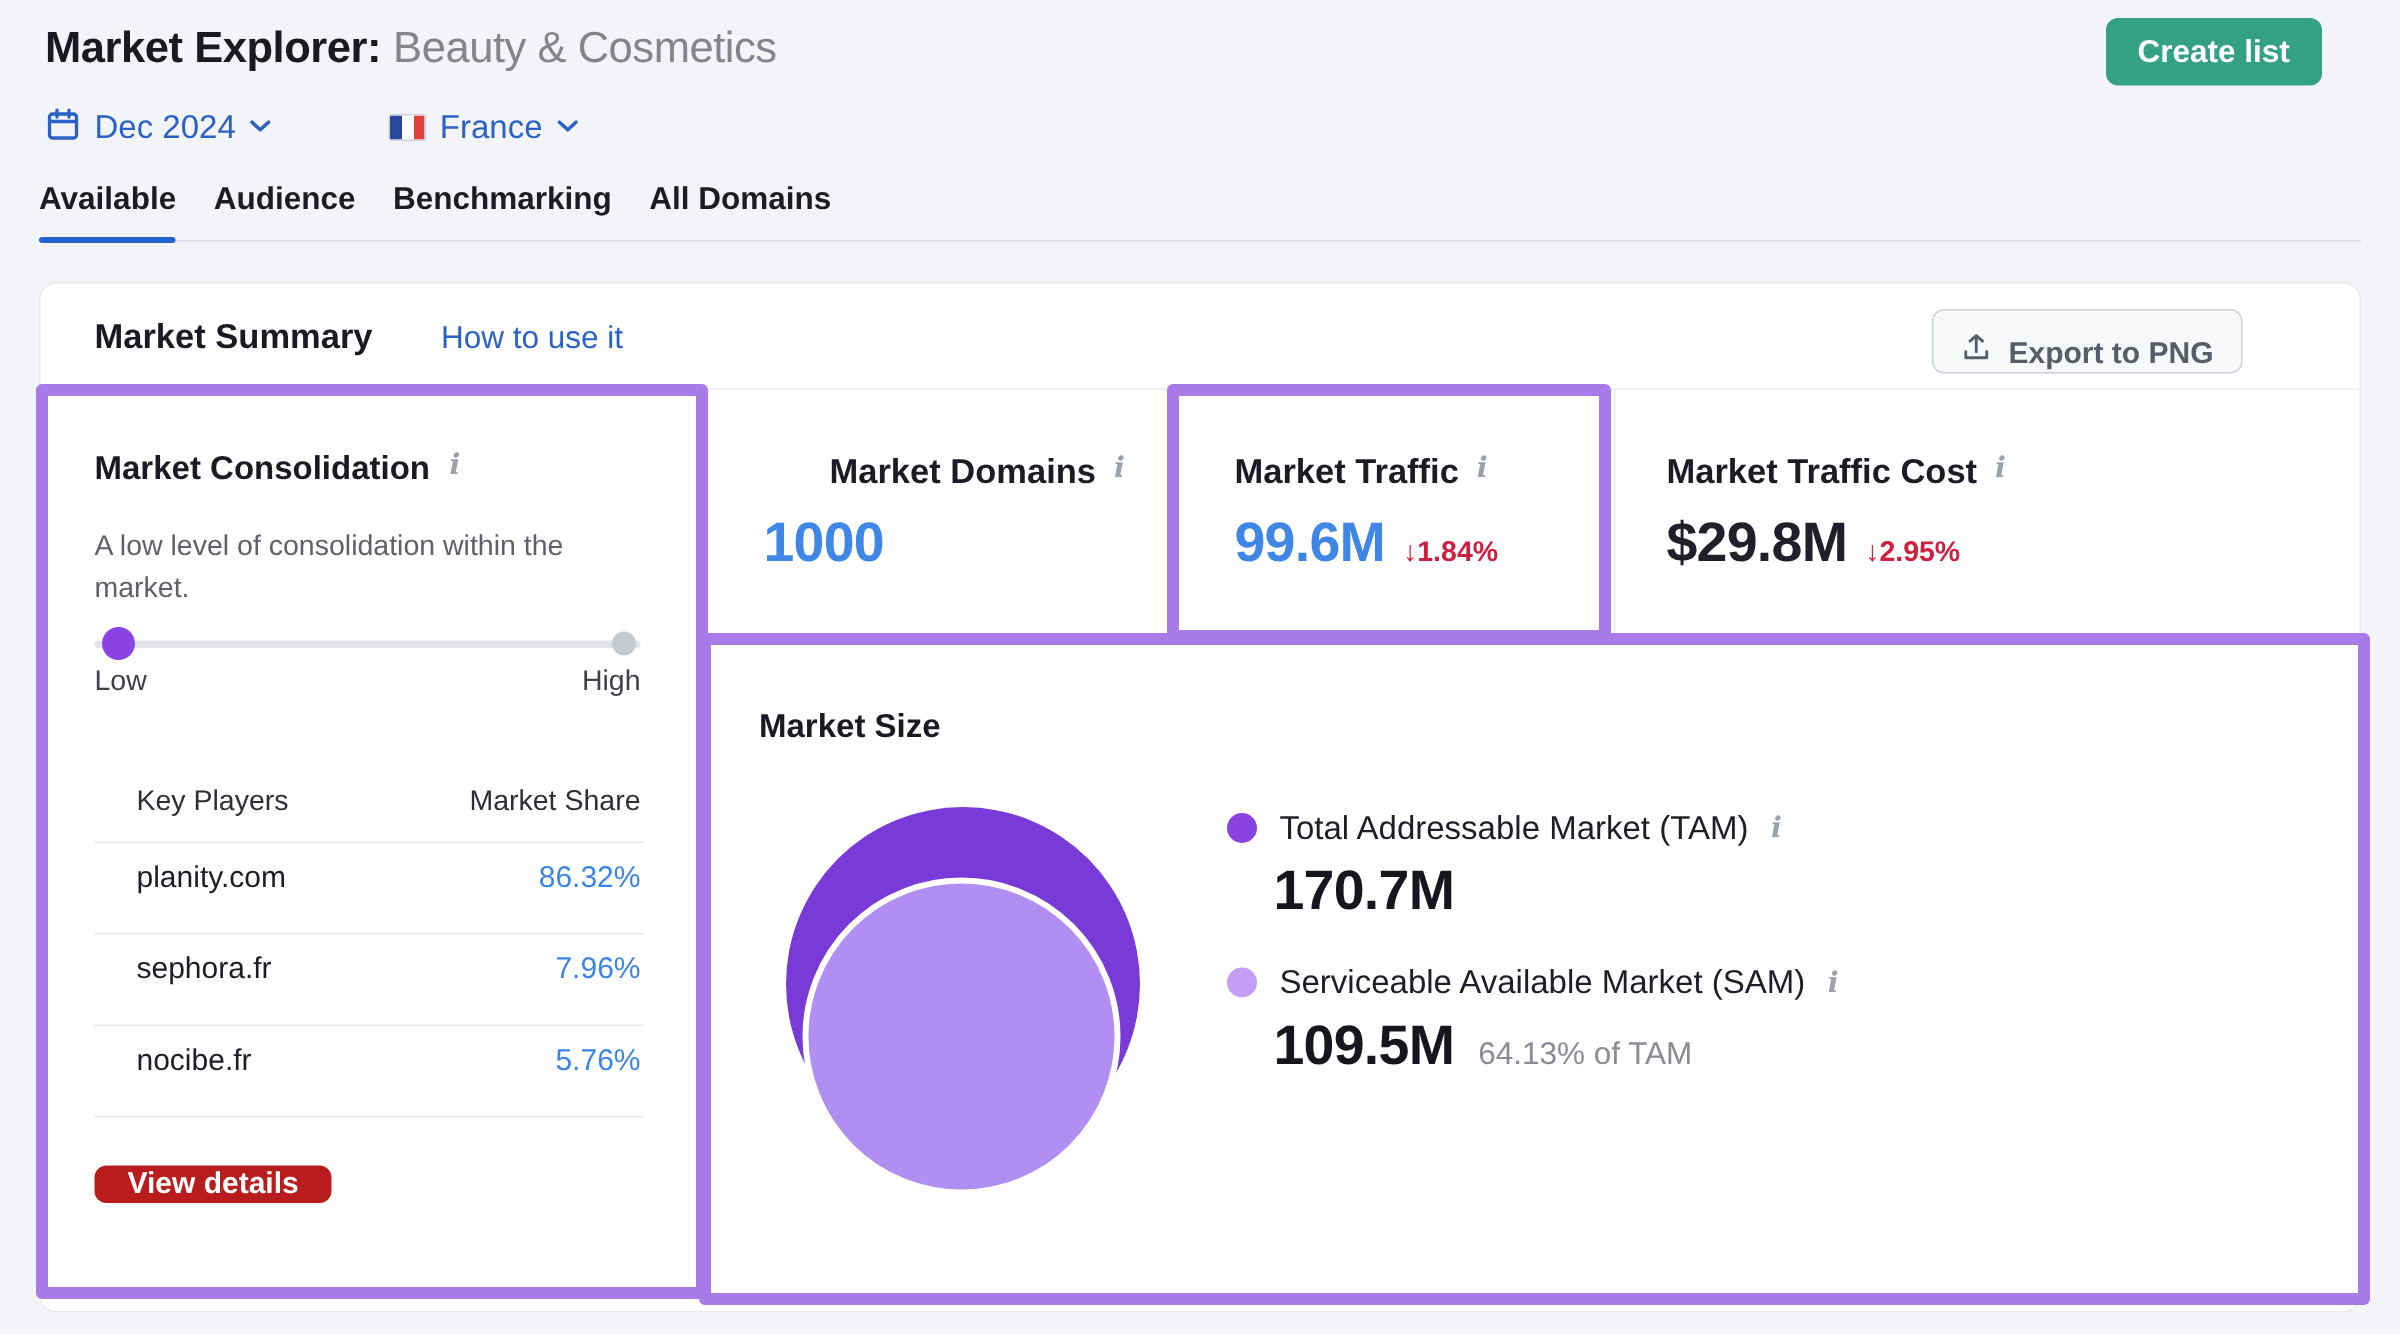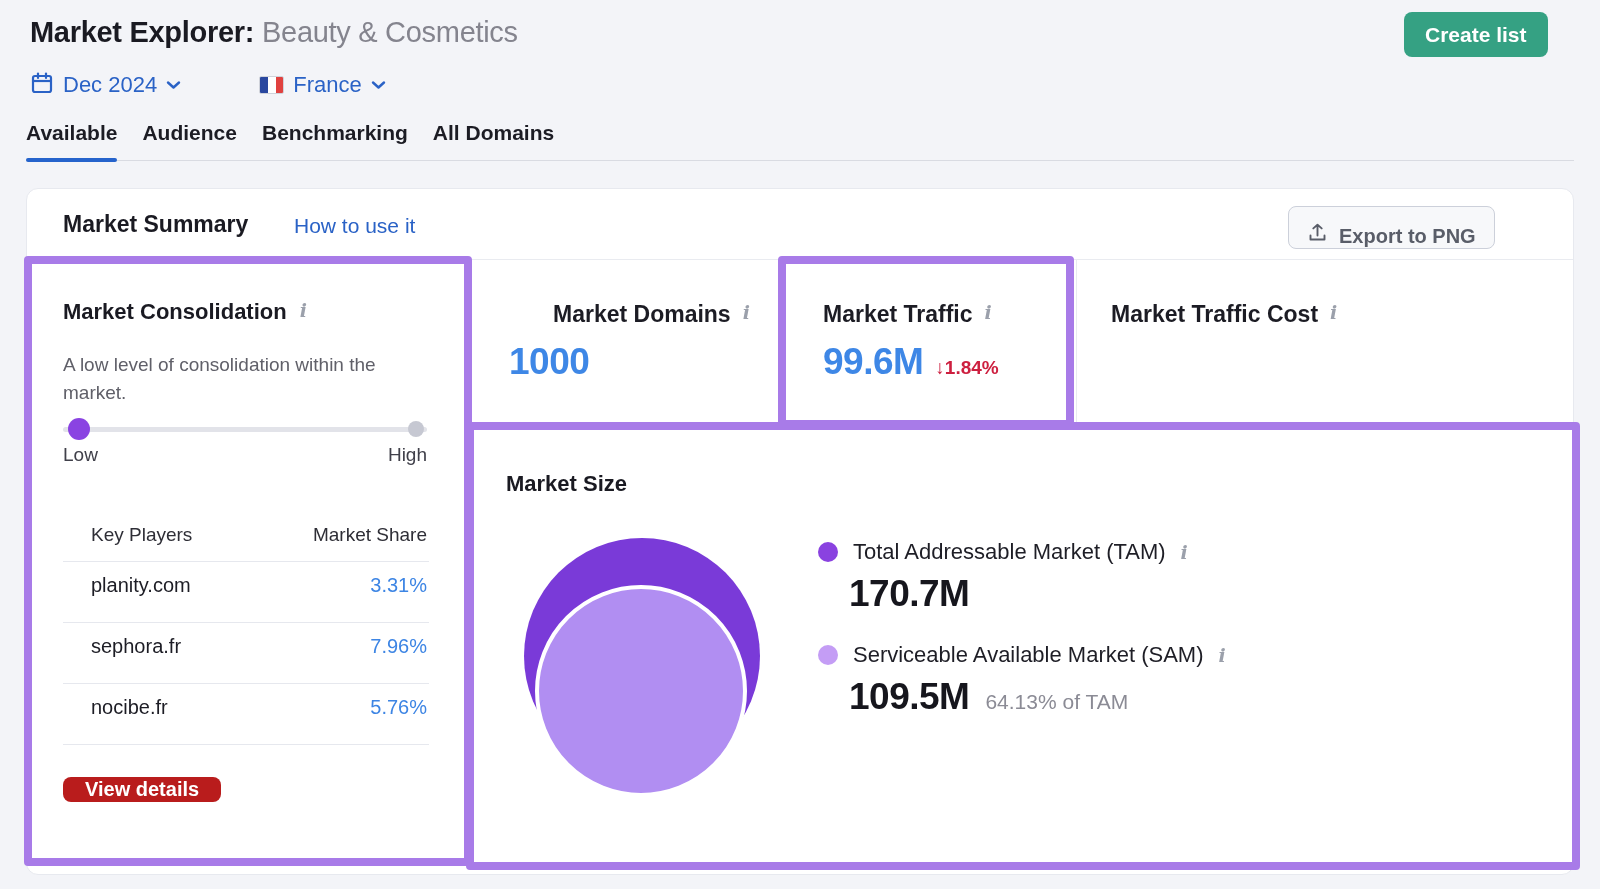--- a/index.html
+++ b/index.html
@@ -157,21 +157,21 @@
       <span>High</span>
     </div>
 
     <div class="abs kp-head">
       <span class="h1">Key Players</span>
       <span>Market Share</span>
     </div>
     <div class="abs kp-line" style="top:372px;"></div>
     <div class="abs kp-row" style="top:385px;">
       <span class="kp-domain">planity.com</span>
-      <span class="kp-share">3.31%</span>
+      <span class="kp-share">86.32%</span>
     </div>
     <div class="abs kp-line" style="top:433px;"></div>
     <div class="abs kp-row" style="top:446px;">
       <span class="kp-domain">sephora.fr</span>
       <span class="kp-share">7.96%</span>
     </div>
     <div class="abs kp-line" style="top:494px;"></div>
     <div class="abs kp-row" style="top:507px;">
       <span class="kp-domain">nocibe.fr</span>
       <span class="kp-share">5.76%</span>
@@ -195,20 +195,24 @@
     </div>
     <div class="abs metric-value" style="left:796px;">
       <span class="v v-blue">99.6M</span>
       <span class="chg">↓1.84%</span>
     </div>
 
     <div class="abs metric-title" style="left:1084px;">
       <span class="t">Market Traffic Cost</span>
       <span class="info">i</span>
     </div>
+    <div class="abs metric-value" style="left:1084px;">
+      <span class="v v-dark">$29.8M</span>
+      <span class="chg">↓2.95%</span>
+    </div>
 
     <div class="abs ms-title">Market Size</div>
     <div class="abs venn-outer"></div>
     <div class="abs venn-inner"></div>
 
     <div class="abs legend-row" style="left:791px; top:350px;">
       <span class="legend-dot dot-tam"></span>
       <span class="legend-label">Total Addressable Market (TAM)</span>
       <span class="info">i</span>
     </div>

